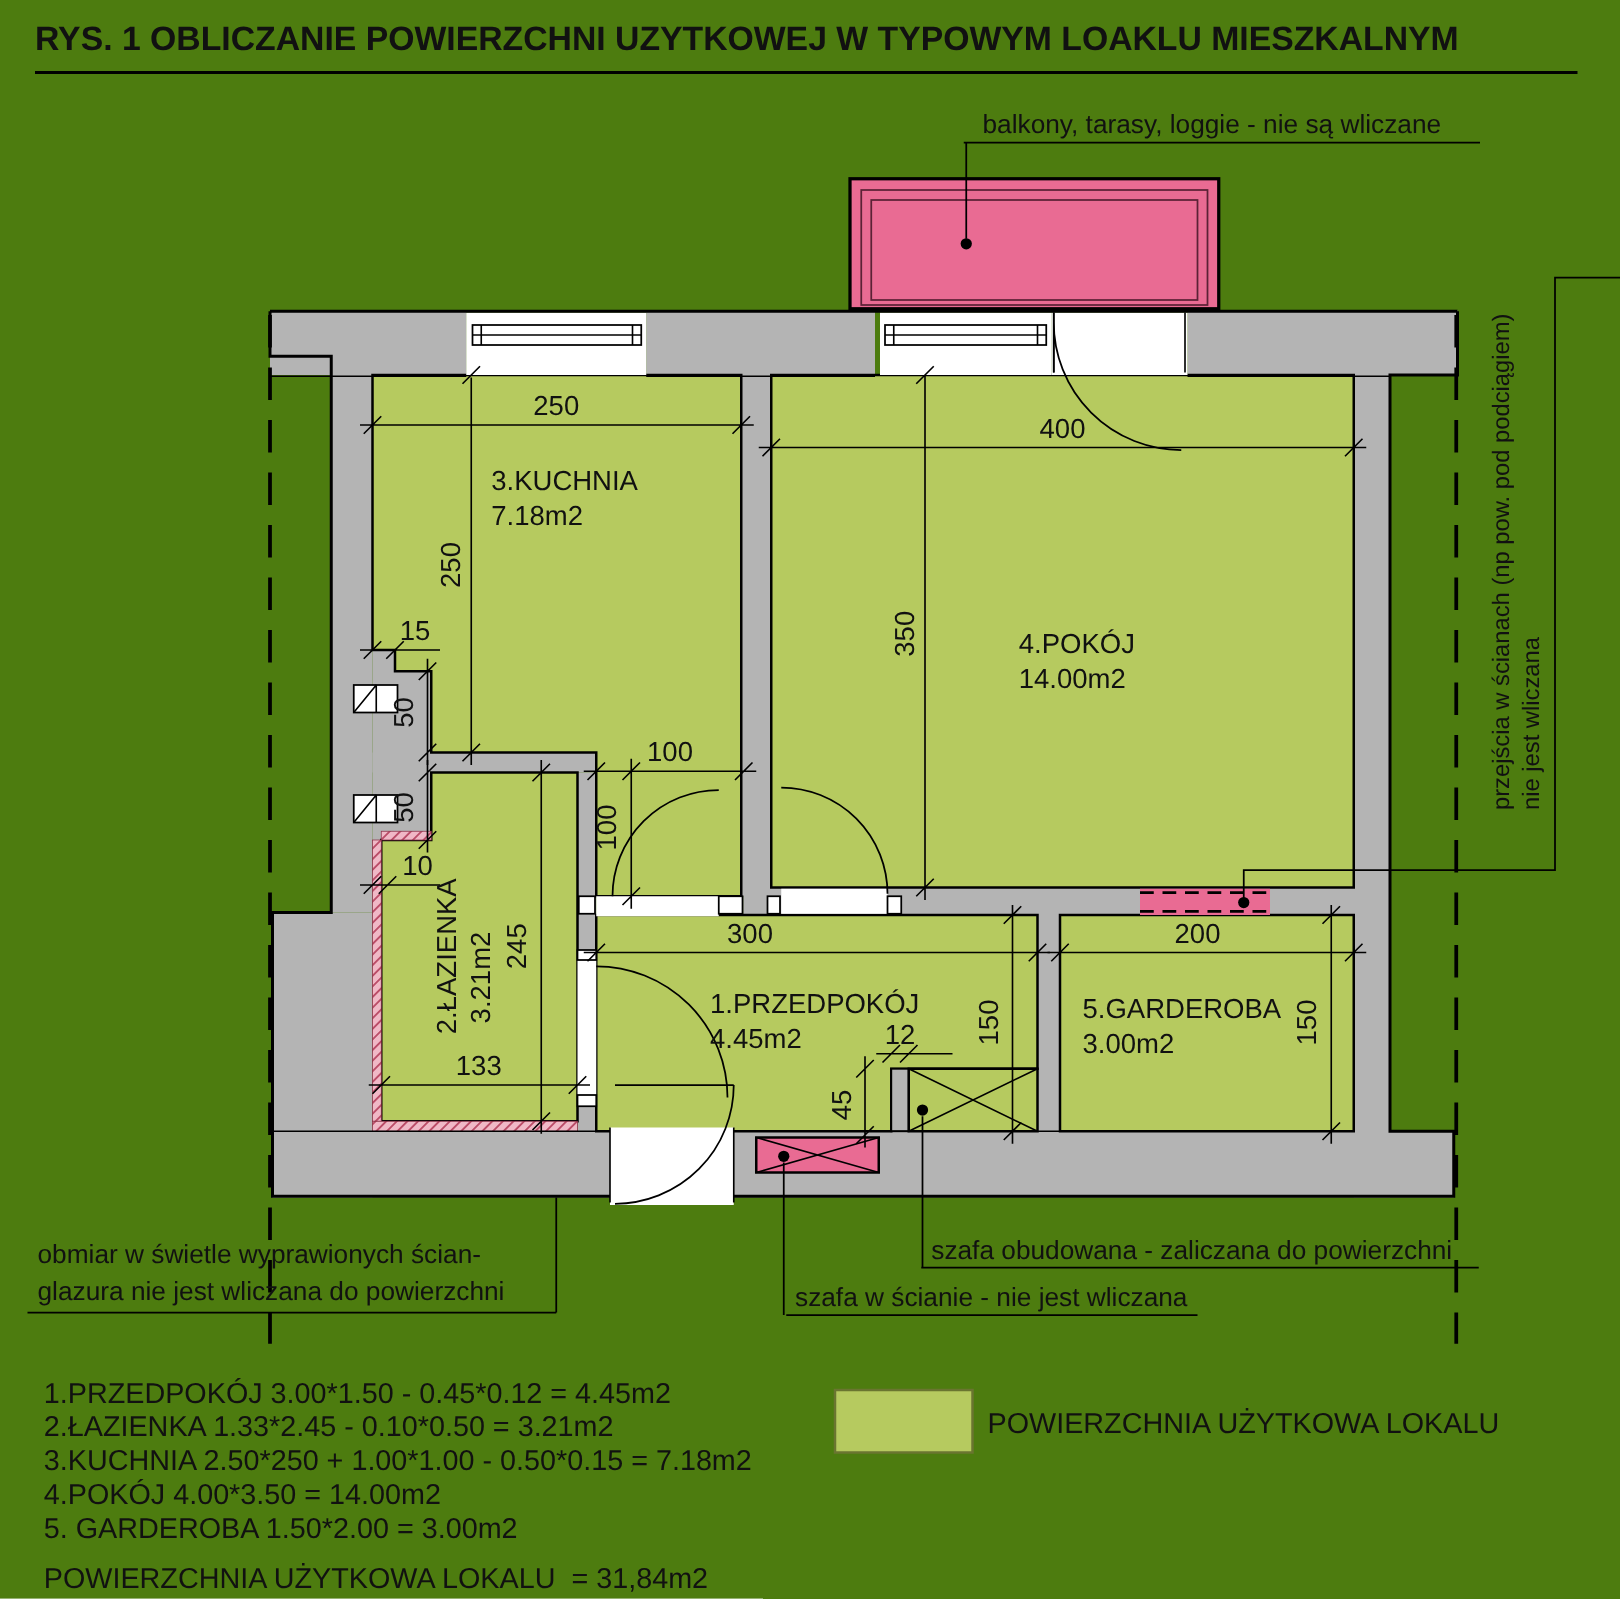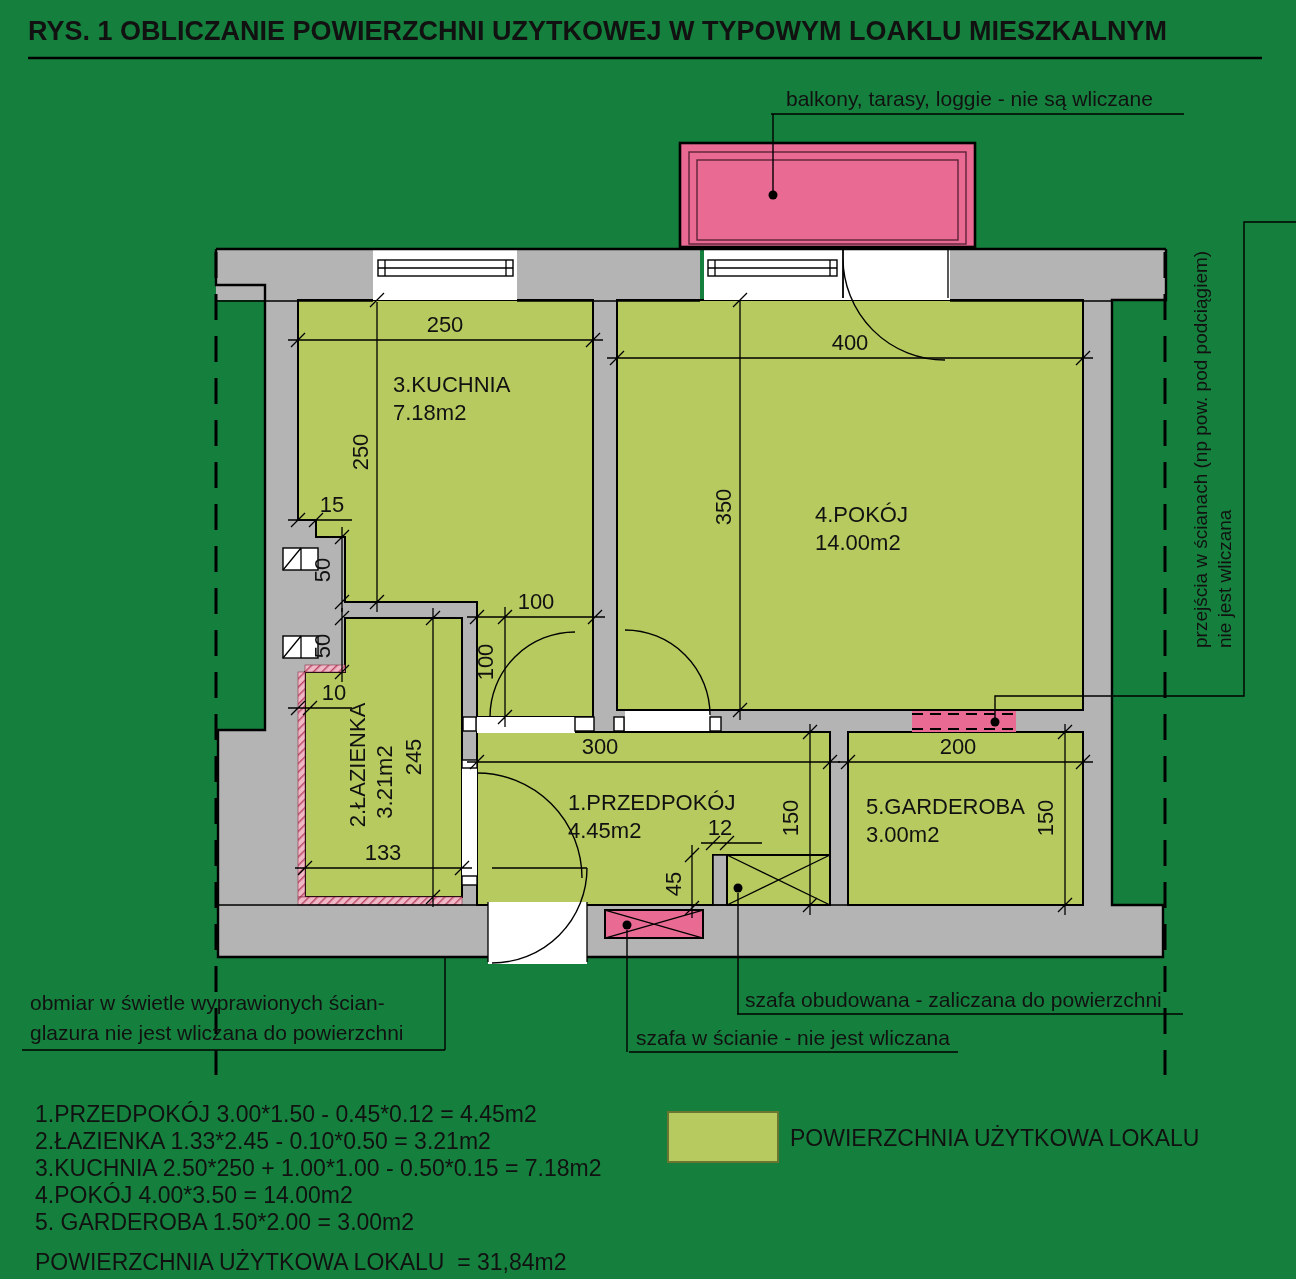--- a/index.html
+++ b/index.html
@@ -1,16 +1,16 @@
 <!DOCTYPE html>
 <html><head>
 <meta charset="utf-8">
 <style>
   html,body{margin:0;padding:0;background:#ffffff;}
-  .stage{width:1296px;height:1279px;position:relative;background:#15803d;}
+  .stage{width:1296px;height:1279px;position:relative;background:#4d7c0f;}
   svg{display:block;}
   svg text{font-family:"Liberation Sans",sans-serif;fill:#111;}
   .title-txt{font-size:27px;font-weight:bold;}
   .room-txt{font-size:22px;}
   .dim-txt{font-size:22px;}
   .ann-txt{font-size:21px;}
   .przj-txt{font-size:19px;}
   .calc-txt{font-size:23px;}
   .legend-txt{font-size:23px;}
   .wall{fill:#b4b4b4;}

